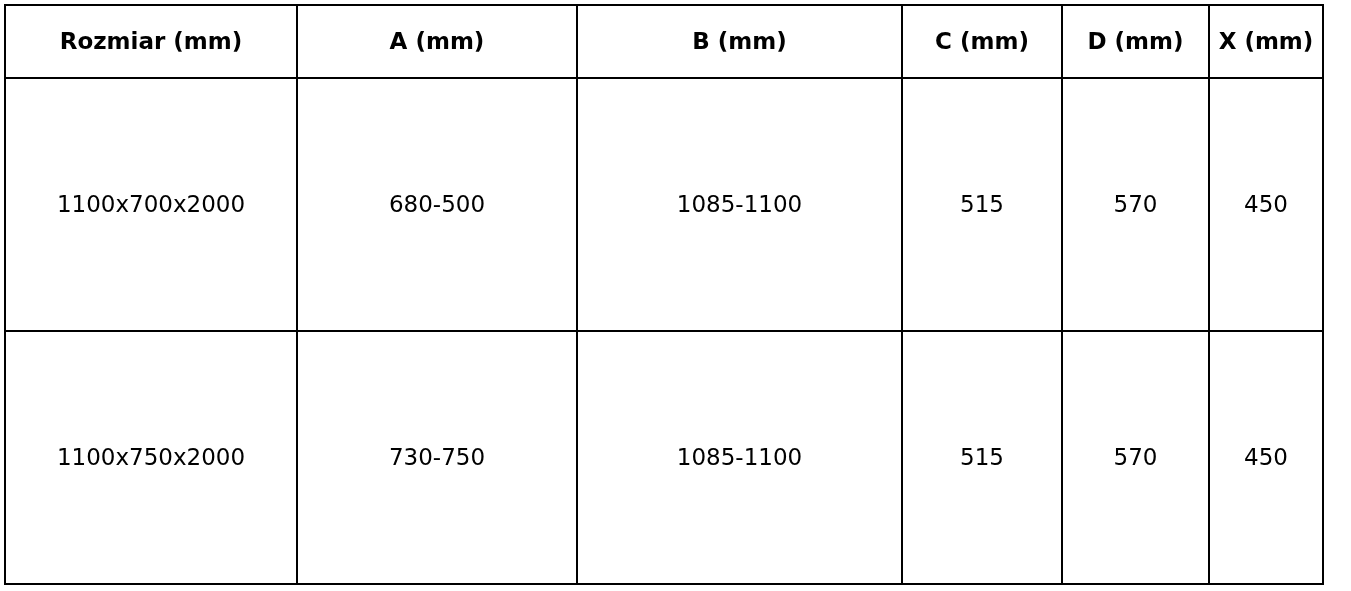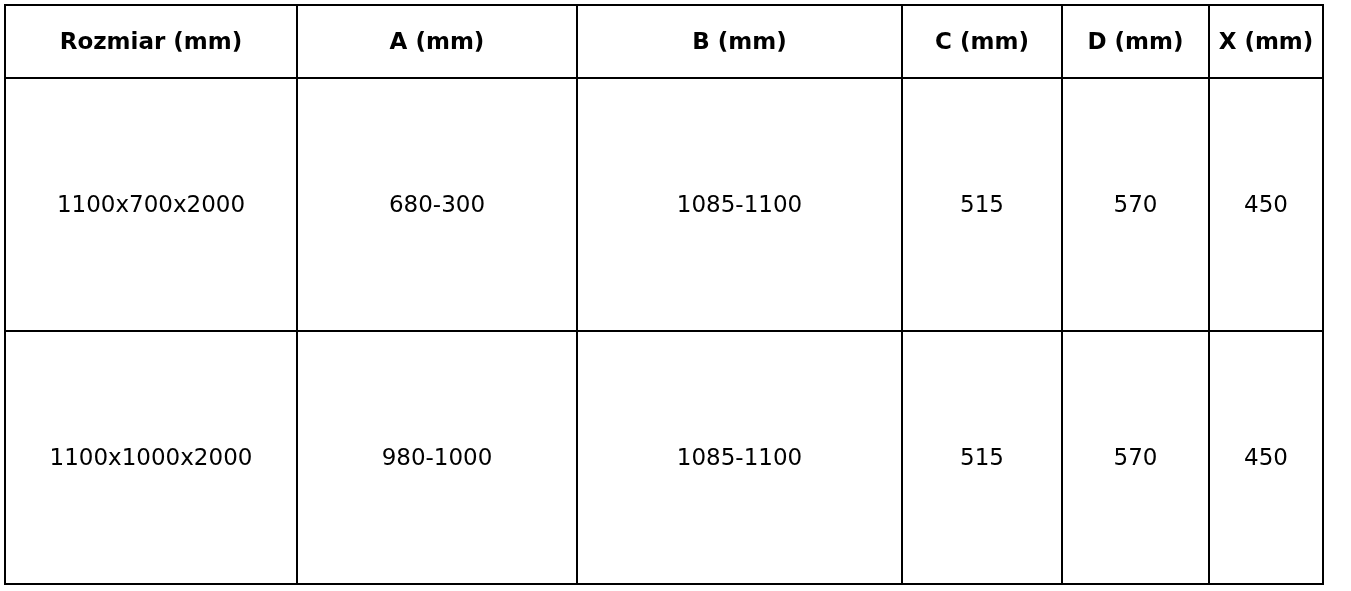--- a/index.html
+++ b/index.html
@@ -71,29 +71,29 @@
         <th>A (mm)</th>
         <th>B (mm)</th>
         <th>C (mm)</th>
         <th>D (mm)</th>
         <th>X (mm)</th>
       </tr>
     </thead>
     <tbody>
       <tr>
         <td>1100x700x2000</td>
-        <td>680-300</td>
+        <td>680-500</td>
         <td>1085-1100</td>
         <td>515</td>
         <td>570</td>
         <td>450</td>
       </tr>
       <tr>
-        <td>1100x1000x2000</td>
-        <td>980-1000</td>
+        <td>1100x750x2000</td>
+        <td>730-750</td>
         <td>1085-1100</td>
         <td>515</td>
         <td>570</td>
         <td>450</td>
       </tr>
     </tbody>
   </table>
 </div>
 
 </body></html>

